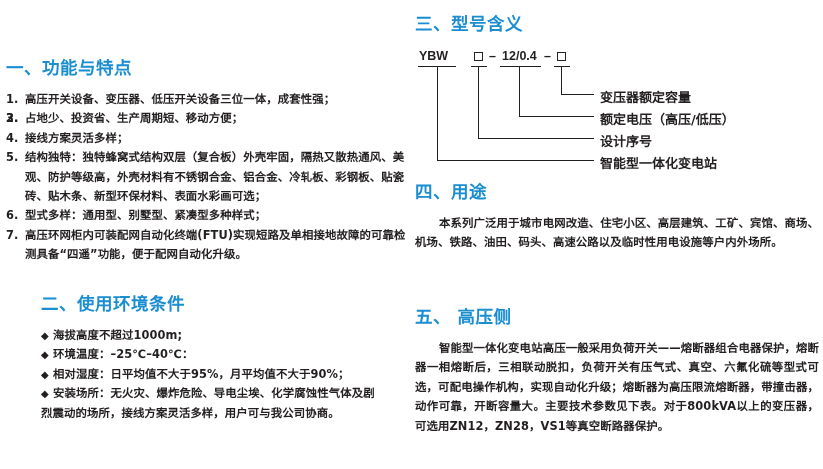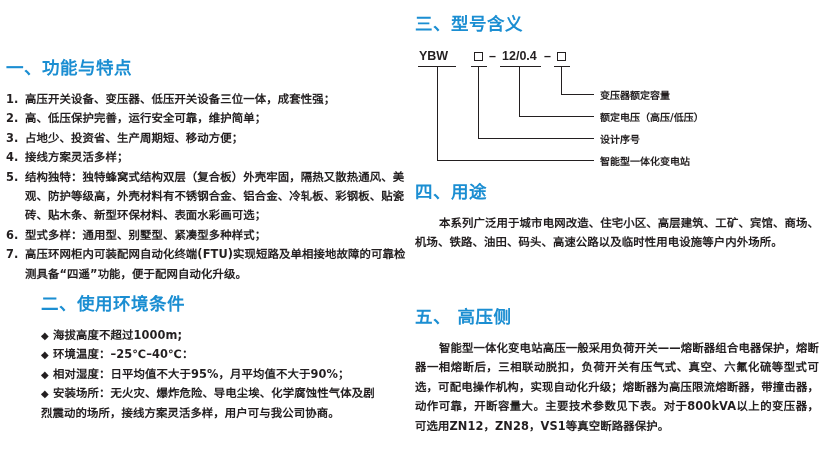--- a/index.html
+++ b/index.html
@@ -117,21 +117,21 @@
   .md-vline {
     position: absolute;
     border-left: 1.1px solid #231f20;
   }
   .md-hline {
     position: absolute;
     border-top: 1.1px solid #231f20;
   }
   .md-label {
     position: absolute;
-    font-size: 10px;
+    font-size: 13px;
     font-weight: bold;
     color: #231f20;
     white-space: nowrap;
   }
 </style>
 </head>
 <body>
 
 <div class="page">
 
@@ -140,21 +140,20 @@
     <div style="position:absolute; top:14px; left:0; width:400px;margin-top:44px;">
       <div class="sec-head">一、功能与特点</div>
 
       <ol class="num-list body-txt" style="margin-top:11px;">
         <li>
           <span class="num">1.</span>
           <span>高压开关设备、变压器、低压开关设备三位一体，成套性强；</span>
         </li>
         <li>
           <span class="num">2.</span>
-          <span>高、低压保护完善，运行安全可靠，维护简单；</span>
         </li>
         <li>
           <span class="num">3.</span>
           <span>占地少、投资省、生产周期短、移动方便；</span>
         </li>
         <li>
           <span class="num">4.</span>
           <span>接线方案灵活多样；</span>
         </li>
         <li>

